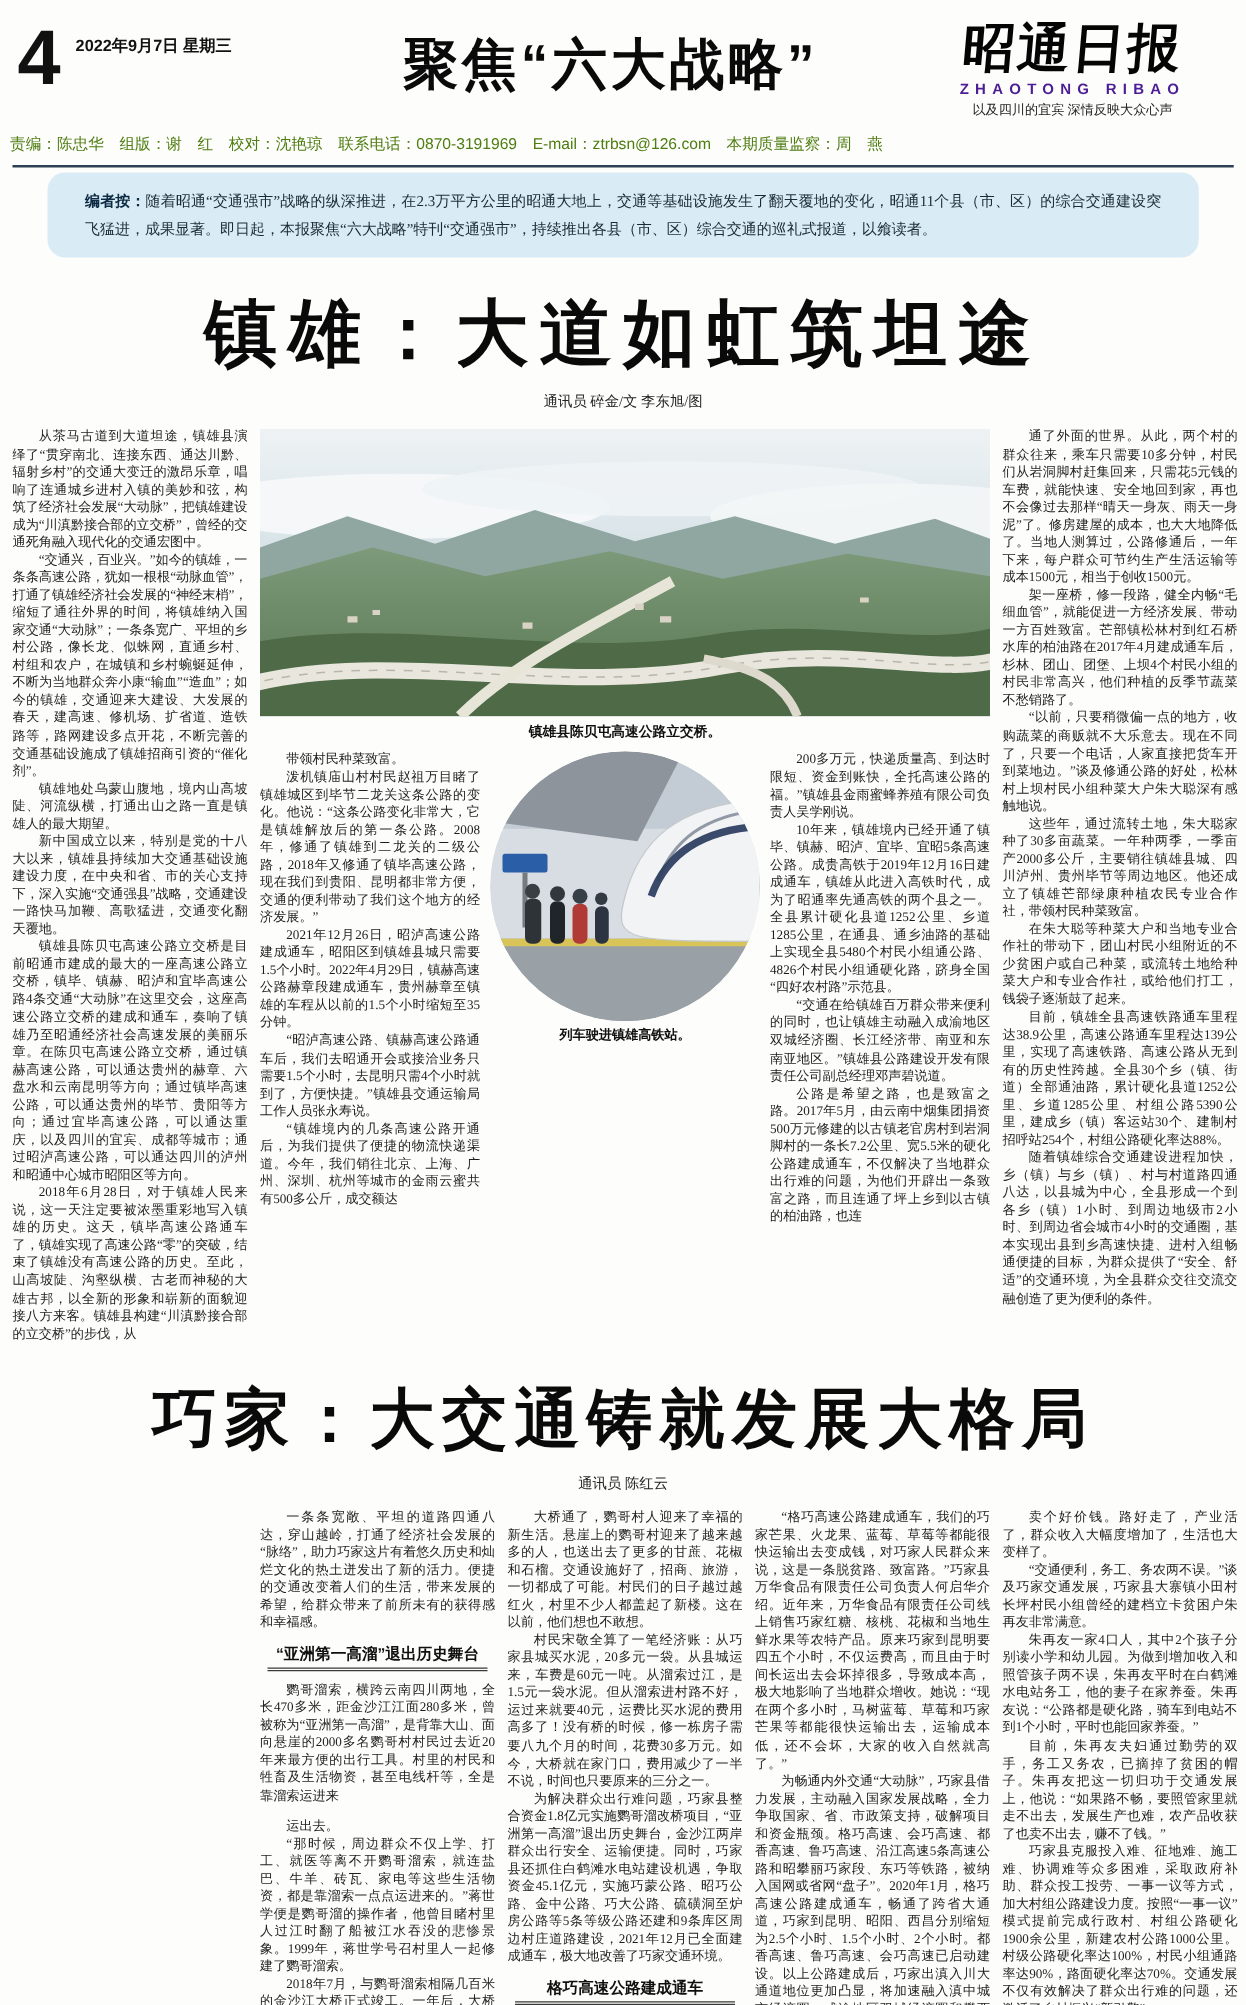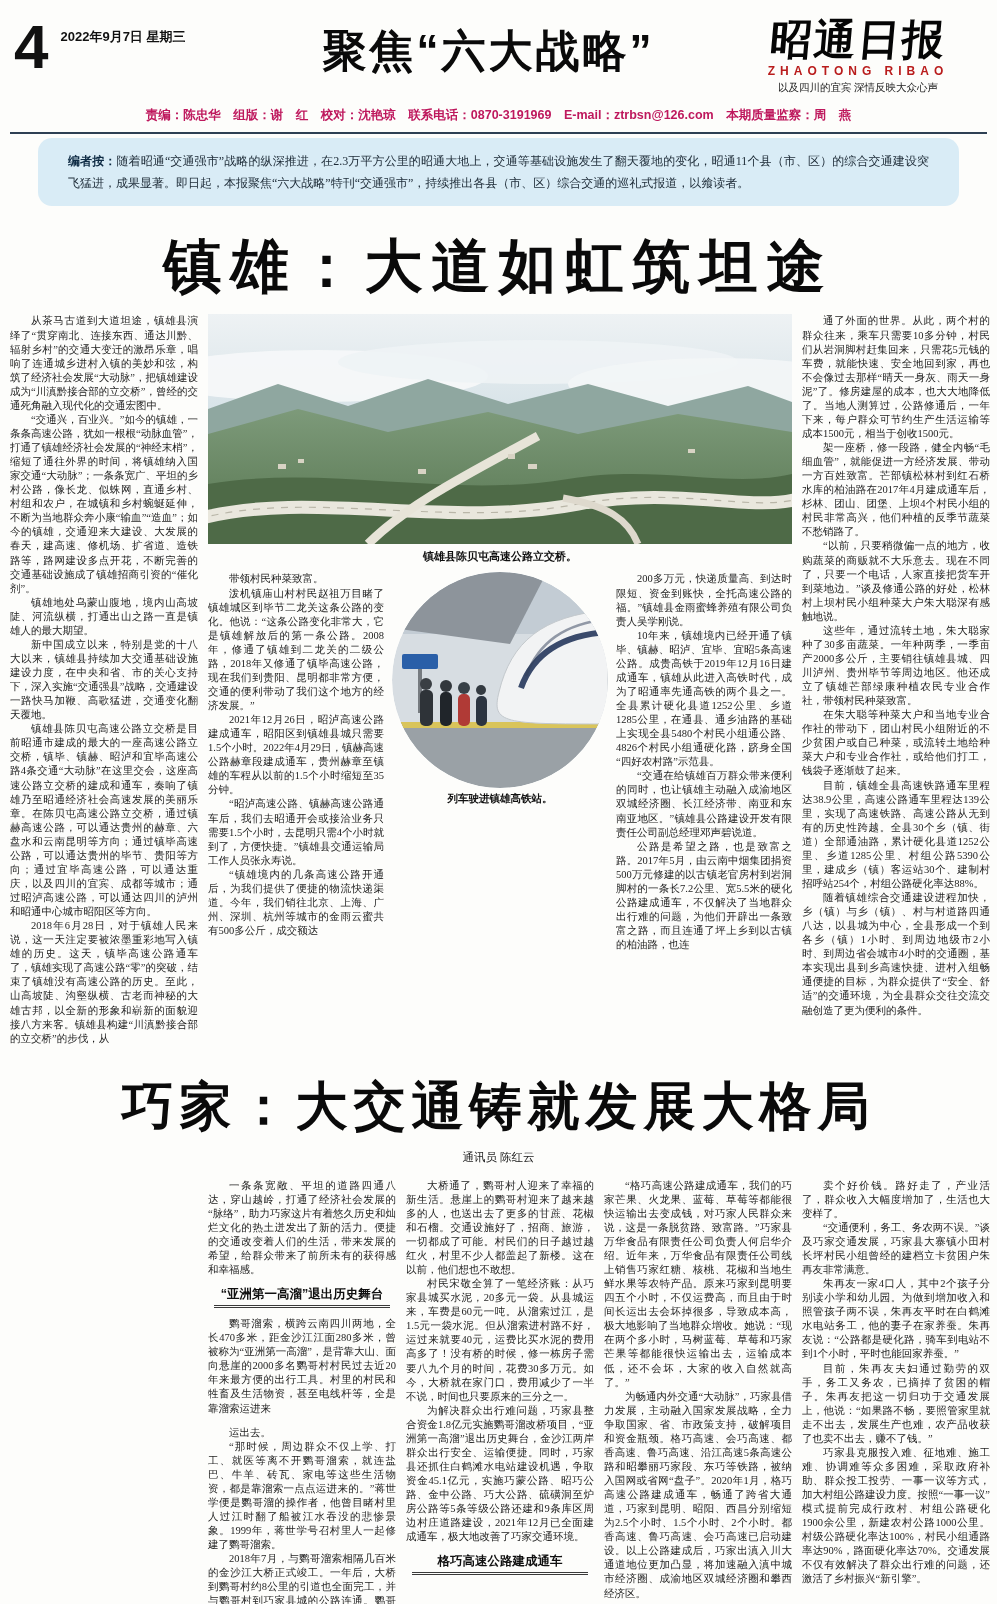--- a/index.html
+++ b/index.html
@@ -7,23 +7,23 @@
   .page { width: 997px; min-height: 1604px; margin: 0 auto; background: #fdfdfb; padding: 10px 8px 12px; color: #1d1d1d; }
 
   
   .masthead { display: flex; align-items: flex-start; padding: 8px 6px 0; }
   .mh-left { display: flex; gap: 12px; width: 230px; align-items: flex-start; }
   .page-num { font-family: "Liberation Sans", "DejaVu Sans", sans-serif; font-size: 62px; font-weight: 700; line-height: 0.95; color: #111; }
   .issue-date { font-family: "Liberation Sans", "DejaVu Sans", sans-serif; font-size: 13px; font-weight: 700; margin-top: 10px; color: #111; }
   .mh-center { flex: 1; text-align: center; font-family: "Liberation Sans", "DejaVu Sans", sans-serif; font-size: 44px; font-weight: 900; letter-spacing: 3px; color: #0a0a0a; margin-top: 4px; }
   .mh-right { width: 250px; text-align: center; }
   .logo-cn { font-size: 42px; font-weight: 900; line-height: 1.05; transform: skewX(-5deg); letter-spacing: 2px; color: #050505; }
-  .logo-en { font-family: "Liberation Sans", "DejaVu Sans", sans-serif; font-size: 12px; font-weight: 700; letter-spacing: 5px; margin-top: 2px; color: #b91c1c; }
+  .logo-en { font-family: "Liberation Sans", "DejaVu Sans", sans-serif; font-size: 12px; font-weight: 700; letter-spacing: 5px; margin-top: 2px; color: #4c1d95; }
   .logo-slogan { font-size: 10.5px; margin-top: 3px; color: #222; }
-  .staff-line { text-align: center; font-family: "Liberation Sans", "DejaVu Sans", sans-serif; font-size: 12.5px; font-weight: 700; margin: 12px 0 8px; color: #be185d; }
+  .staff-line { font-family: "Liberation Sans", "DejaVu Sans", sans-serif; font-size: 12.5px; font-weight: 400; margin: 12px 0 8px; color: #4d7c0f; }
   .mast-rule { border-top: 2.5px solid #2e4053; margin: 0 2px; }
 
   
   .editor-note { margin: 4px 30px 6px; background: #d9ecf6; border-radius: 14px; padding: 12px 30px; font-size: 12px; line-height: 1.85; text-align: justify; color: #1c2a36; }
   .en-label { font-weight: 700; color: #0e2b44; }
 
   
   .headline-1 { text-align: center; font-family: "Liberation Sans", "DejaVu Sans", sans-serif; font-size: 58px; font-weight: 900; letter-spacing: 9px; color: #0a0a0a; margin: 22px 0 8px; }
   .headline-2 { text-align: center; font-family: "Liberation Sans", "DejaVu Sans", sans-serif; font-size: 52px; font-weight: 900; letter-spacing: 6px; color: #0a0a0a; margin: 26px 0 8px; }
   .byline { text-align: center; font-size: 11.5px; color: #222; margin-bottom: 14px; }
@@ -68,20 +68,21 @@
   </header>
   <div class="staff-line">责编：陈忠华　组版：谢　红　校对：沈艳琼　联系电话：0870-3191969　E-mail：ztrbsn@126.com　本期质量监察：周　燕</div>
   <div class="mast-rule"></div>
 
   <div class="editor-note">
     <span class="en-label">编者按：</span><span>随着昭通“交通强市”战略的纵深推进，在2.3万平方公里的昭通大地上，交通等基础设施发生了翻天覆地的变化，昭通11个县（市、区）的综合交通建设突飞猛进，成果显著。即日起，本报聚焦“六大战略”特刊“交通强市”，持续推出各县（市、区）综合交通的巡礼式报道，以飨读者。</span>
   </div>
 
   <section>
     <h1 class="headline-1">镇雄：大道如虹筑坦途</h1>
+    <div class="byline">通讯员 碎金/文 李东旭/图</div>
 
     <div class="cols">
       <div class="col">
           <p class="para">从茶马古道到大道坦途，镇雄县演绎了“贯穿南北、连接东西、通达川黔、辐射乡村”的交通大变迁的激昂乐章，唱响了连通城乡进村入镇的美妙和弦，构筑了经济社会发展“大动脉”，把镇雄建设成为“川滇黔接合部的立交桥”，曾经的交通死角融入现代化的交通宏图中。</p>
           <p class="para">“交通兴，百业兴。”如今的镇雄，一条条高速公路，犹如一根根“动脉血管”，打通了镇雄经济社会发展的“神经末梢”，缩短了通往外界的时间，将镇雄纳入国家交通“大动脉”；一条条宽广、平坦的乡村公路，像长龙、似蛛网，直通乡村、村组和农户，在城镇和乡村蜿蜒延伸，不断为当地群众奔小康“输血”“造血”；如今的镇雄，交通迎来大建设、大发展的春天，建高速、修机场、扩省道、造铁路等，路网建设多点开花，不断完善的交通基础设施成了镇雄招商引资的“催化剂”。</p>
           <p class="para">镇雄地处乌蒙山腹地，境内山高坡陡、河流纵横，打通出山之路一直是镇雄人的最大期望。</p>
           <p class="para">新中国成立以来，特别是党的十八大以来，镇雄县持续加大交通基础设施建设力度，在中央和省、市的关心支持下，深入实施“交通强县”战略，交通建设一路快马加鞭、高歌猛进，交通变化翻天覆地。</p>
           <p class="para">镇雄县陈贝屯高速公路立交桥是目前昭通市建成的最大的一座高速公路立交桥，镇毕、镇赫、昭泸和宜毕高速公路4条交通“大动脉”在这里交会，这座高速公路立交桥的建成和通车，奏响了镇雄乃至昭通经济社会高速发展的美丽乐章。在陈贝屯高速公路立交桥，通过镇赫高速公路，可以通达贵州的赫章、六盘水和云南昆明等方向；通过镇毕高速公路，可以通达贵州的毕节、贵阳等方向；通过宜毕高速公路，可以通达重庆，以及四川的宜宾、成都等城市；通过昭泸高速公路，可以通达四川的泸州和昭通中心城市昭阳区等方向。</p>
           <p class="para">2018年6月28日，对于镇雄人民来说，这一天注定要被浓墨重彩地写入镇雄的历史。这天，镇毕高速公路通车了，镇雄实现了高速公路“零”的突破，结束了镇雄没有高速公路的历史。至此，山高坡陡、沟壑纵横、古老而神秘的大雄古邦，以全新的形象和崭新的面貌迎接八方来客。镇雄县构建“川滇黔接合部的立交桥”的步伐，从</p>
         </div>

